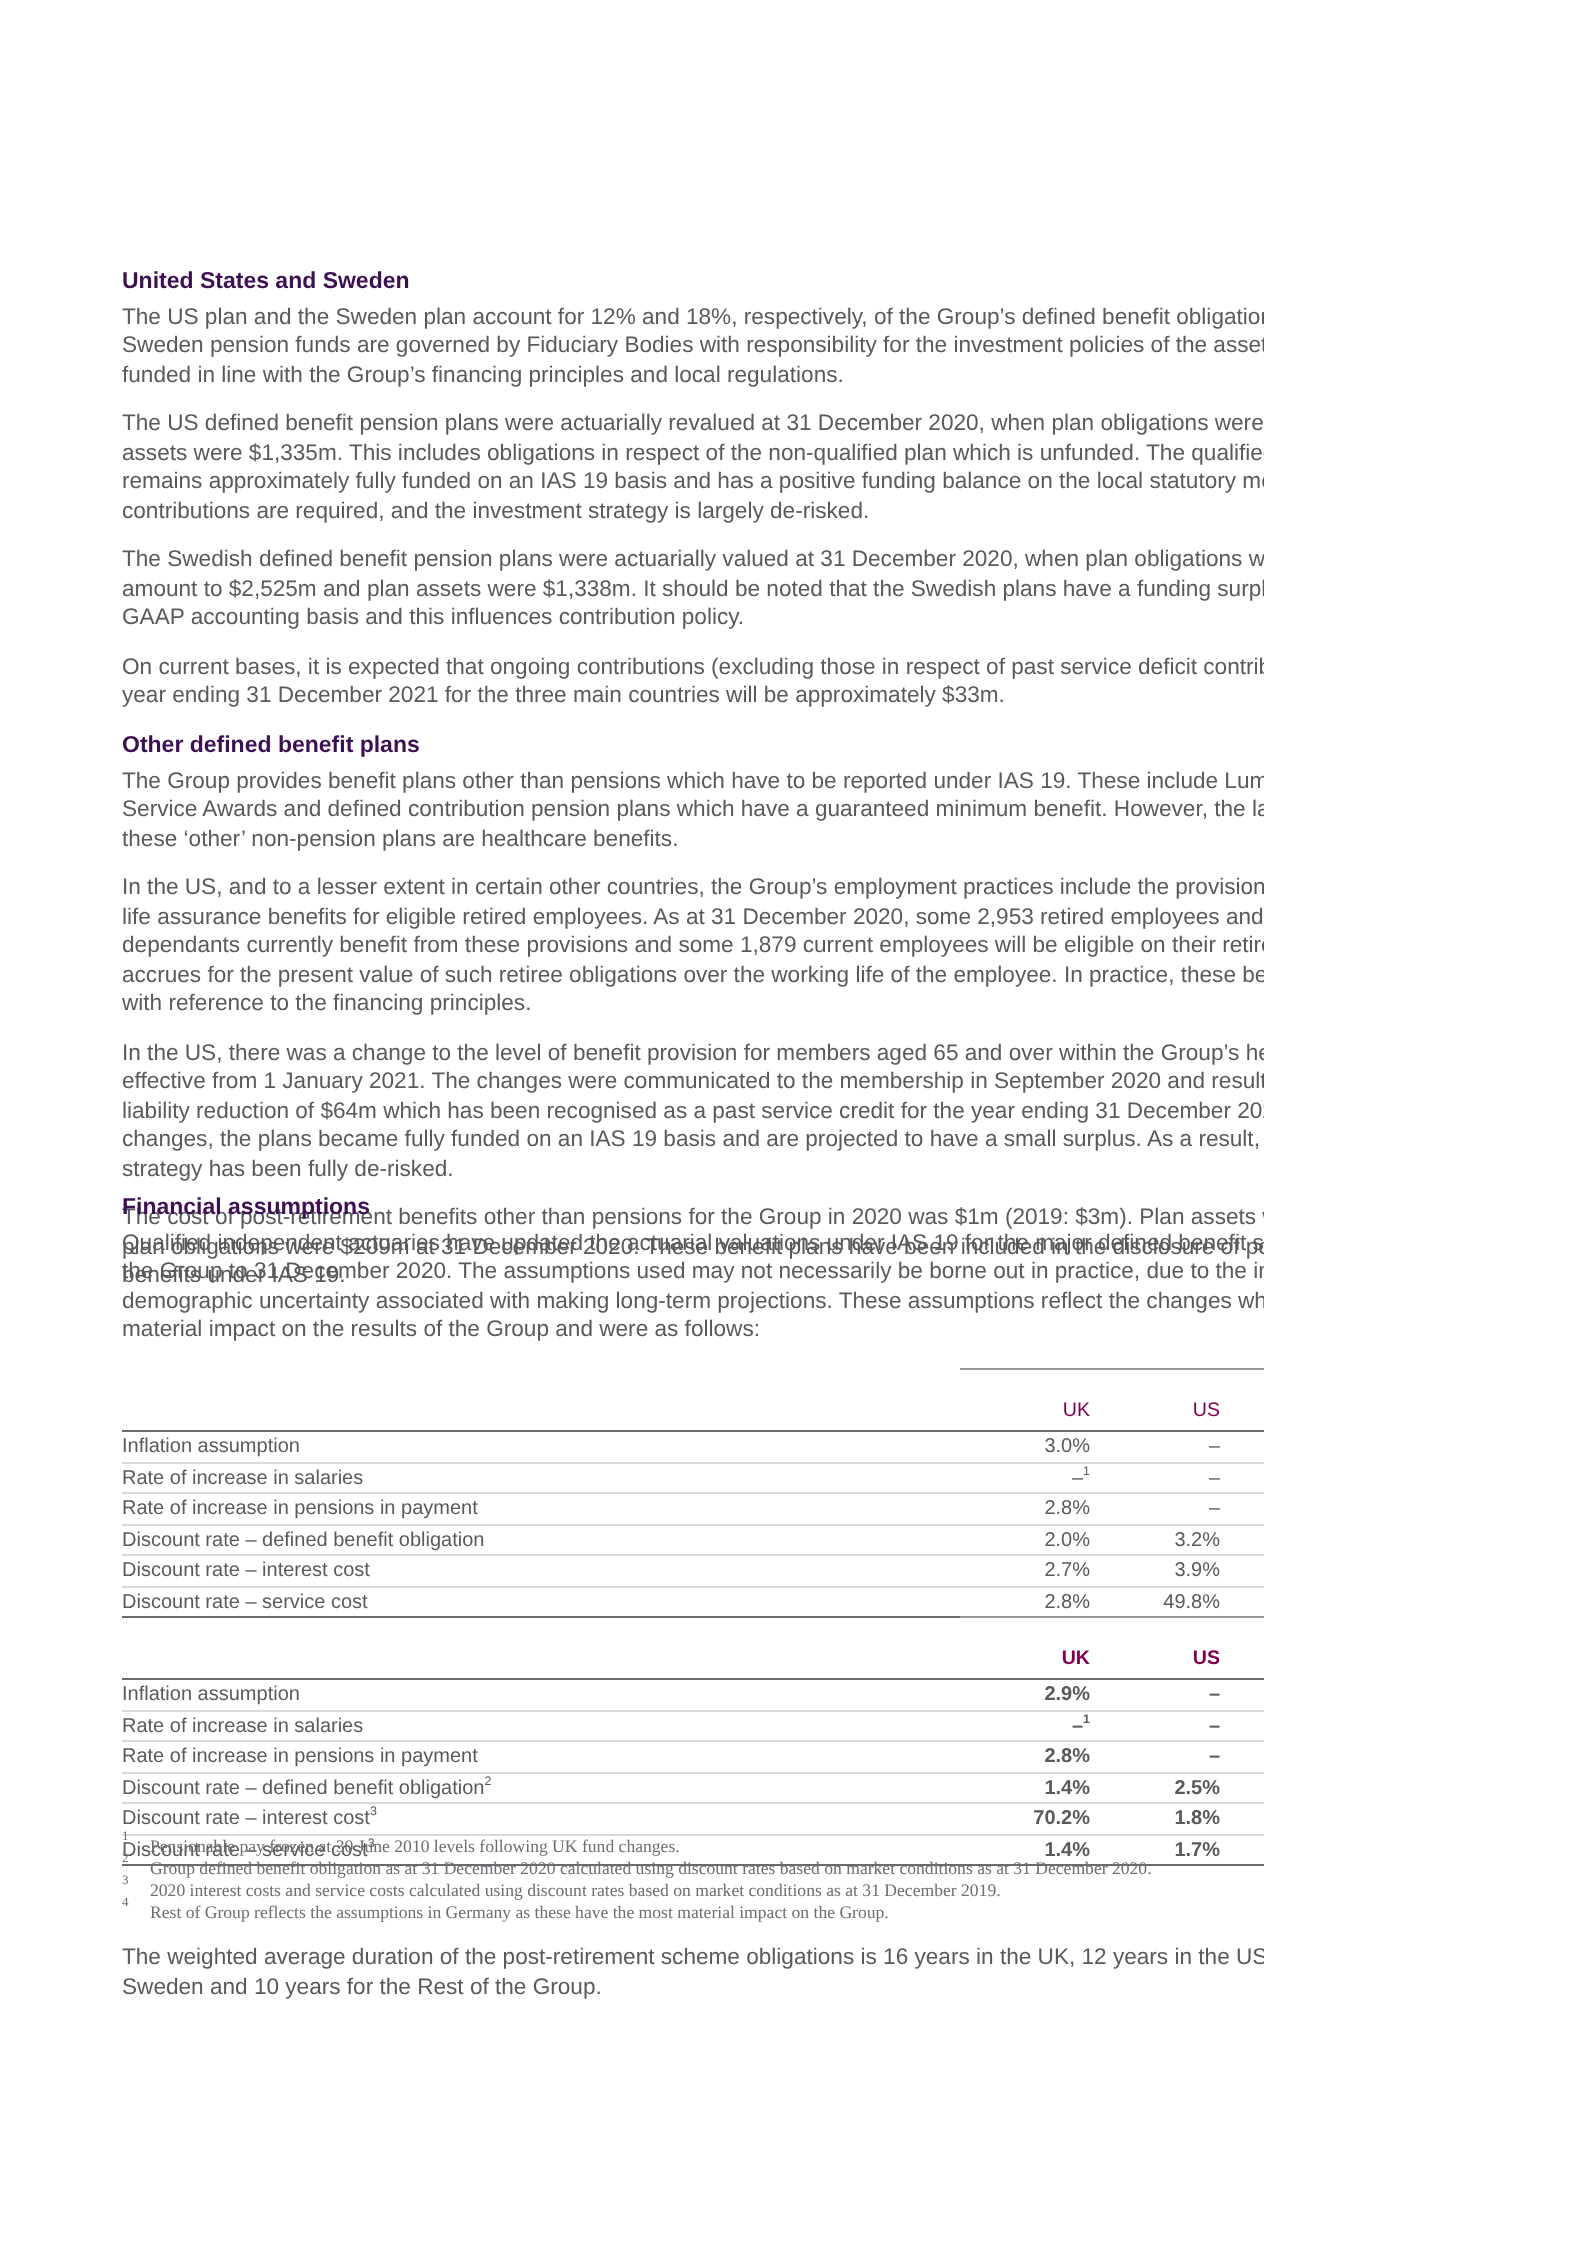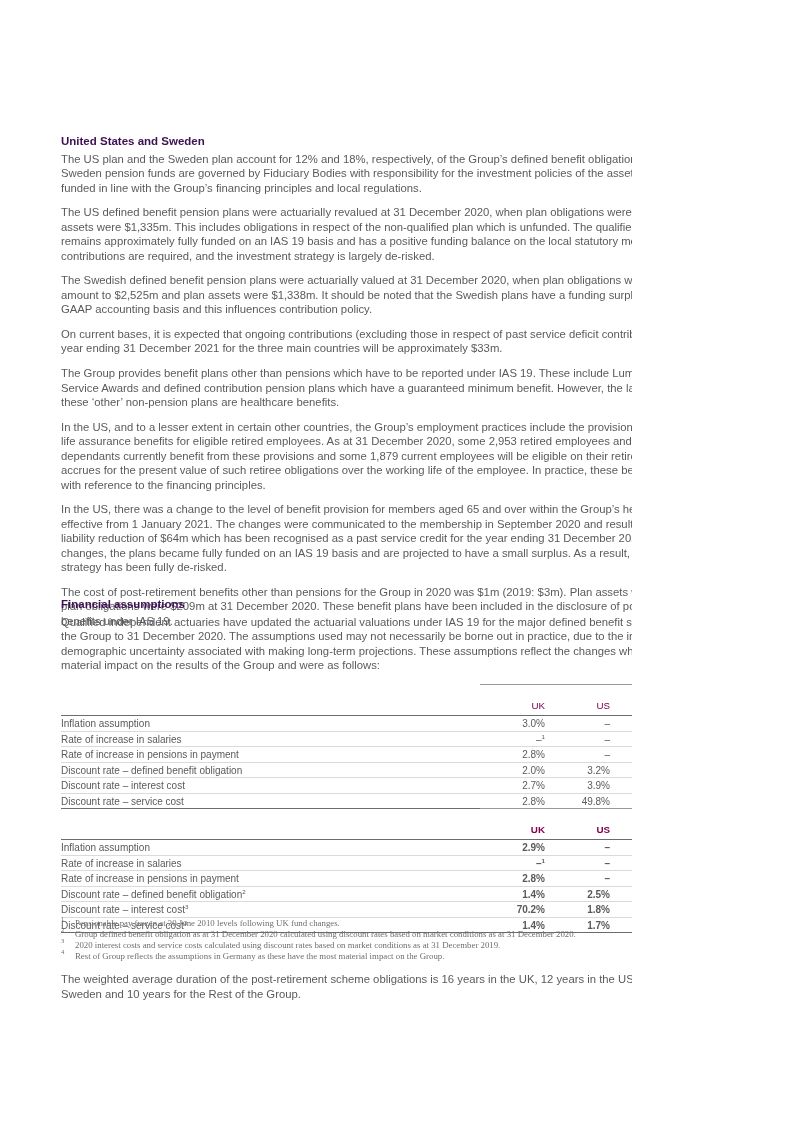--- a/index.html
+++ b/index.html
@@ -58,20 +58,21 @@
 
   <div class="block" style="top:134px;">
     <h3>United States and Sweden</h3>
     <p>The US plan and the Sweden plan account for 12% and 18%, respectively, of the Group’s defined benefit obligations. The US and Sweden pension funds are governed by Fiduciary Bodies with responsibility for the investment policies of the assets. These plans are funded in line with the Group’s financing principles and local regulations.</p>
     <p>The US defined benefit pension plans were actuarially revalued at 31 December 2020, when plan obligations were $1,428m and plan assets were $1,335m. This includes obligations in respect of the non-qualified plan which is unfunded. The qualified US pension plan remains approximately fully funded on an IAS 19 basis and has a positive funding balance on the local statutory measure. As such, no contributions are required, and the investment strategy is largely de-risked.</p>
     <p>The Swedish defined benefit pension plans were actuarially valued at 31 December 2020, when plan obligations were estimated to amount to $2,525m and plan assets were $1,338m. It should be noted that the Swedish plans have a funding surplus on the local GAAP accounting basis and this influences contribution policy.</p>
     <p>On current bases, it is expected that ongoing contributions (excluding those in respect of past service deficit contributions) during the year ending 31 December 2021 for the three main countries will be approximately $33m.</p>
   </div>
 
   <div class="block" style="top:366px;">
+    <h3>Other defined benefit plans</h3>
     <p>The Group provides benefit plans other than pensions which have to be reported under IAS 19. These include Lump Sum plans, Long Service Awards and defined contribution pension plans which have a guaranteed minimum benefit. However, the largest category of these ‘other’ non-pension plans are healthcare benefits.</p>
     <p>In the US, and to a lesser extent in certain other countries, the Group’s employment practices include the provision of healthcare and life assurance benefits for eligible retired employees. As at 31 December 2020, some 2,953 retired employees and covered dependants currently benefit from these provisions and some 1,879 current employees will be eligible on their retirement. The Group accrues for the present value of such retiree obligations over the working life of the employee. In practice, these benefits will be funded with reference to the financing principles.</p>
     <p>In the US, there was a change to the level of benefit provision for members aged 65 and over within the Group’s healthcare plans, effective from 1 January 2021. The changes were communicated to the membership in September 2020 and resulted in an estimated liability reduction of $64m which has been recognised as a past service credit for the year ending 31 December 2020. Following these changes, the plans became fully funded on an IAS 19 basis and are projected to have a small surplus. As a result, the investment strategy has been fully de-risked.</p>
     <p>The cost of post-retirement benefits other than pensions for the Group in 2020 was $1m (2019: $3m). Plan assets were $235m and plan obligations were $209m at 31 December 2020. These benefit plans have been included in the disclosure of post-retirement benefits under IAS 19.</p>
   </div>
 
   <div class="block" style="top:597px;">
     <h3>Financial assumptions</h3>
     <p>Qualified independent actuaries have updated the actuarial valuations under IAS 19 for the major defined benefit schemes operated by the Group to 31 December 2020. The assumptions used may not necessarily be borne out in practice, due to the inherent financial and demographic uncertainty associated with making long-term projections. These assumptions reflect the changes which have the most material impact on the results of the Group and were as follows:</p>
   </div>

